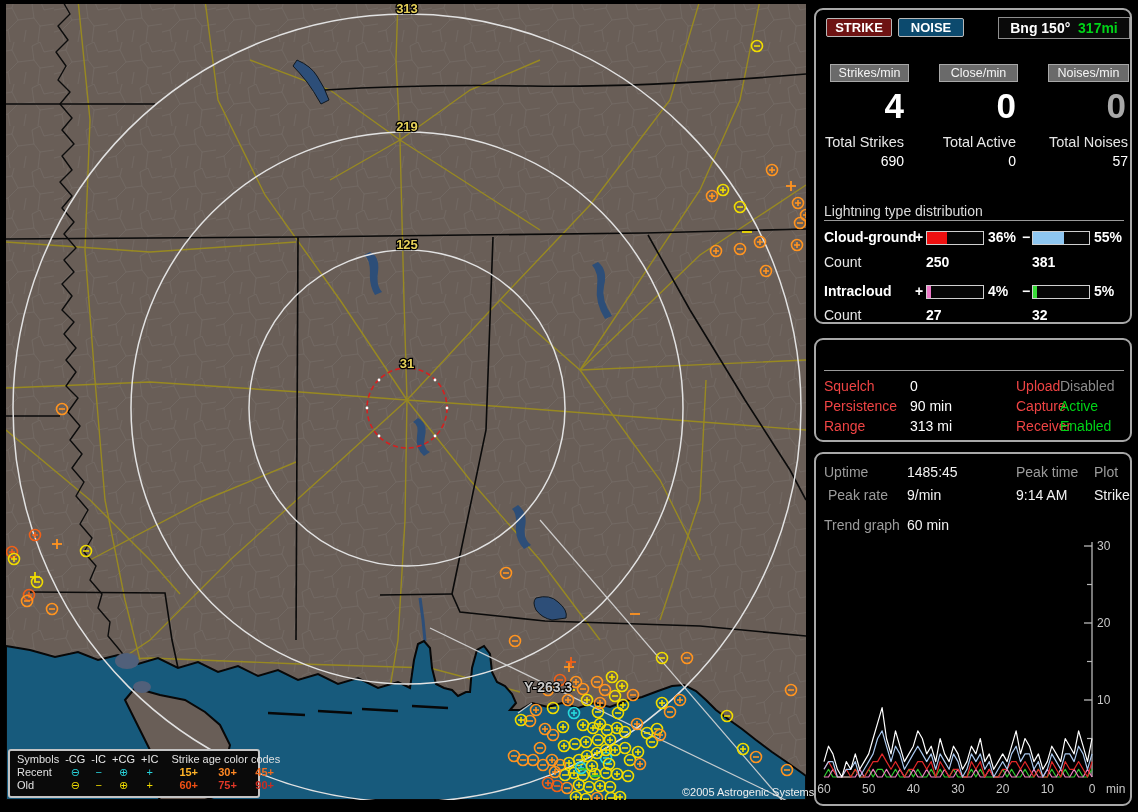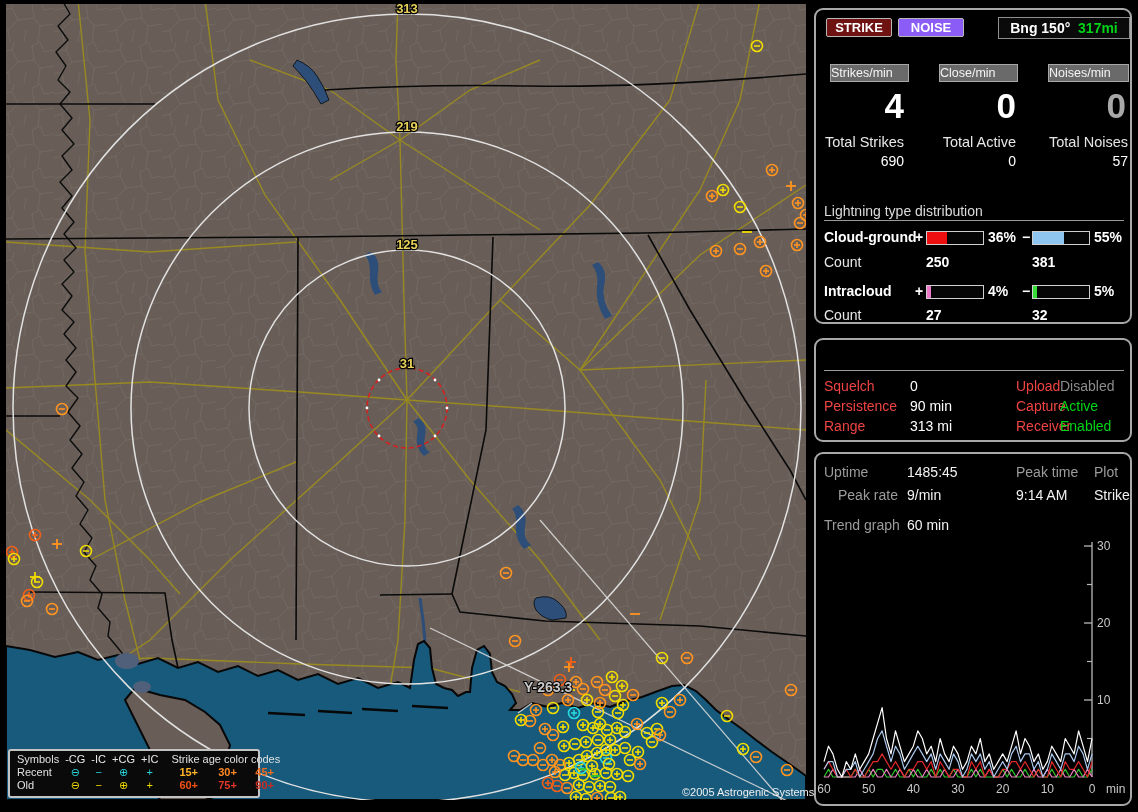--- a/index.html
+++ b/index.html
@@ -2,23 +2,23 @@
 <html><head>
 <meta charset="utf-8">
 <style>
   html,body{margin:0;padding:0;background:#000;width:1138px;height:812px;overflow:hidden;
     font-family:"Liberation Sans","DejaVu Sans",sans-serif;-webkit-font-smoothing:antialiased;}
   .abs{position:absolute;}
   
   .panelbox{position:absolute;left:814px;width:318px;background:#000;
     border:2px solid #a8a8a8;border-radius:9px;box-sizing:border-box;}
   .btn{display:inline-block;text-align:center;font-weight:bold;font-size:13px;color:#fff;
-    background:#8b5cf6;border:1px solid #b8b8b8;border-radius:2px;padding:1px 0;}
+    background:#0c4a6e;border:1px solid #b8b8b8;border-radius:2px;padding:1px 0;}
   .btn.red{background:#6e1212;}
-  .minibtn{position:absolute;font-size:12.5px;color:#f4f4f4;
+  .minibtn{position:absolute;text-align:center;font-size:12.5px;color:#f4f4f4;
     background:#6a6a6a;border:1px solid #a8a8a8;padding:1px 0;}
   .bngbox{position:absolute;background:#0a0a0a;border:1px solid #8f8f8f;
     font-weight:bold;font-size:14px;color:#fff;text-align:center;padding:2px 0;}
   .bignum{position:absolute;font-size:35px;font-weight:bold;color:#fff;text-align:right;}
   .bignum.dim{color:#a8a8a8;}
   .tlabel{position:absolute;font-size:14.5px;color:#e8e8e8;text-align:right;}
   .tlabel.dim{color:#e5e5e5;}
   .tval{position:absolute;font-size:14px;color:#fff;text-align:right;}
   .sechdr{position:absolute;font-size:14px;color:#dcdcdc;}
   .hrline{position:absolute;height:1px;background:#9a9a9a;}
@@ -821,21 +821,21 @@
   <div class="srow-v" style="left:94px;top:78px">313 mi</div>
   <div class="srow-l" style="left:200px;top:78px">Receiver</div>
   <div class="srow-v green" style="left:244px;top:78px">Enabled</div>
 </div>
 
 <div class="panelbox" style="top:452px;height:354px">
   <div class="g3-l" style="left:8px;top:10px">Uptime</div>
   <div class="g3-v" style="left:91px;top:10px">1485:45</div>
   <div class="g3-l" style="left:200px;top:10px">Peak time</div>
   <div class="g3-l" style="left:278px;top:10px">Plot</div>
-  <div class="g3-l" style="left:22px;top:33px">Peak rate</div>
+  <div class="g3-l" style="left:12px;top:33px">Peak rate</div>
   <div class="g3-v" style="left:91px;top:33px">9/min</div>
   <div class="g3-v" style="left:200px;top:33px">9:14 AM</div>
   <div class="g3-v" style="left:278px;top:33px">Strike</div>
   <div class="g3-l" style="left:8px;top:63px">Trend graph</div>
   <div class="g3-v" style="left:91px;top:63px">60 min</div>
   <svg id="trend" class="abs" style="left:0;top:80px" width="318" height="270" viewBox="0 0 318 270">
       <line x1="276" y1="8" x2="276" y2="243" stroke="#b8b8b8" stroke-width="1.3"></line>
       <line x1="271" y1="204.5" x2="276" y2="204.5" stroke="#b8b8b8" stroke-width="1.2"></line>
       <line x1="271" y1="127.5" x2="276" y2="127.5" stroke="#b8b8b8" stroke-width="1.2"></line>
       <line x1="271" y1="50.5" x2="276" y2="50.5" stroke="#b8b8b8" stroke-width="1.2"></line>

